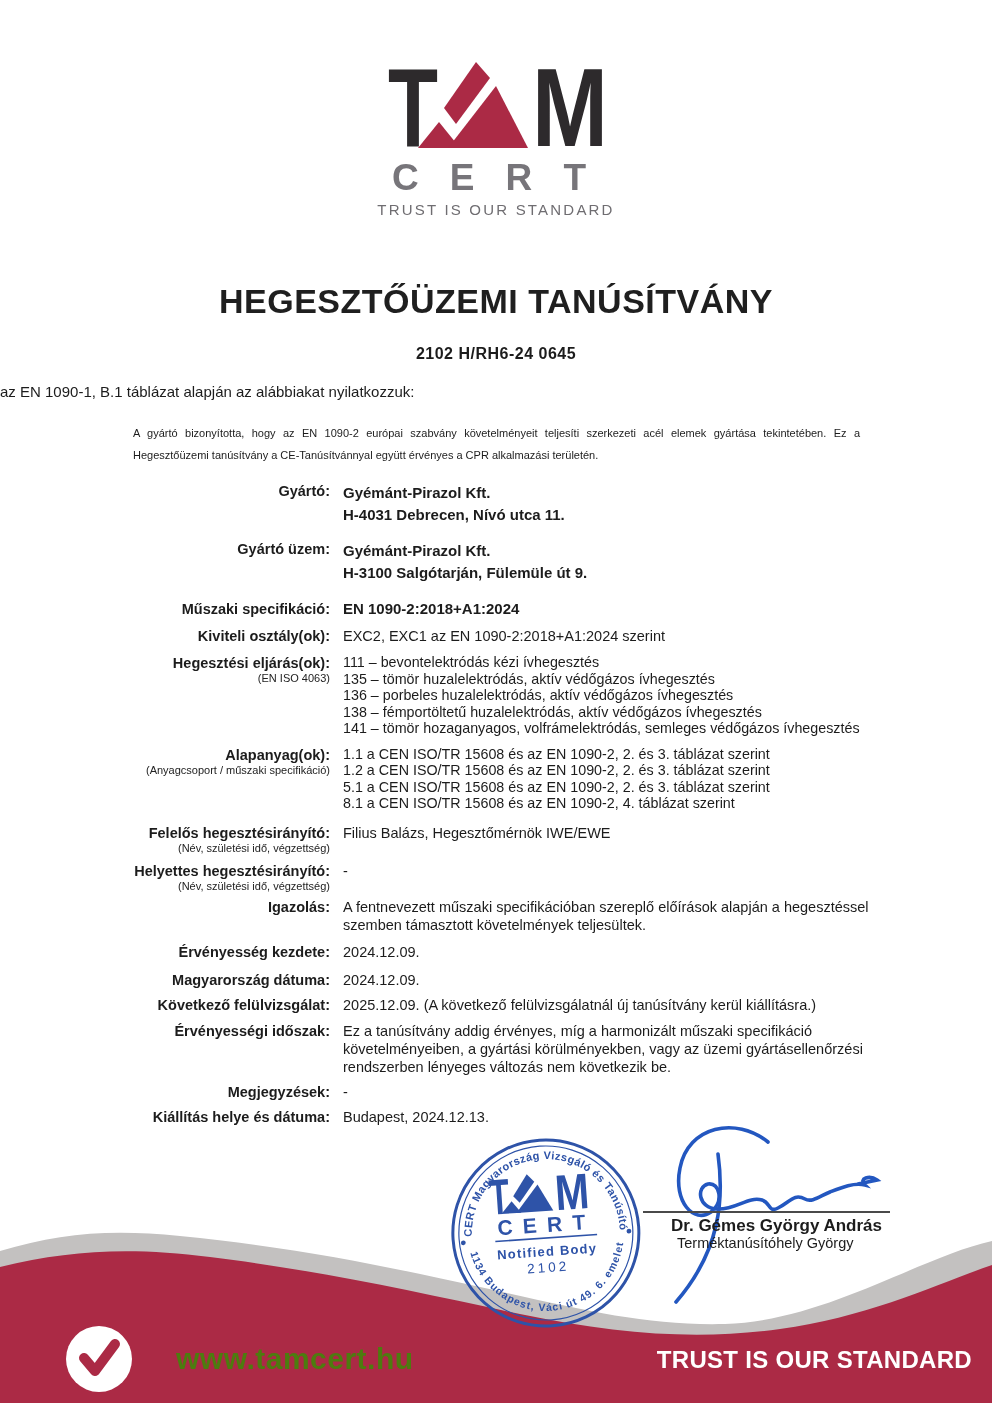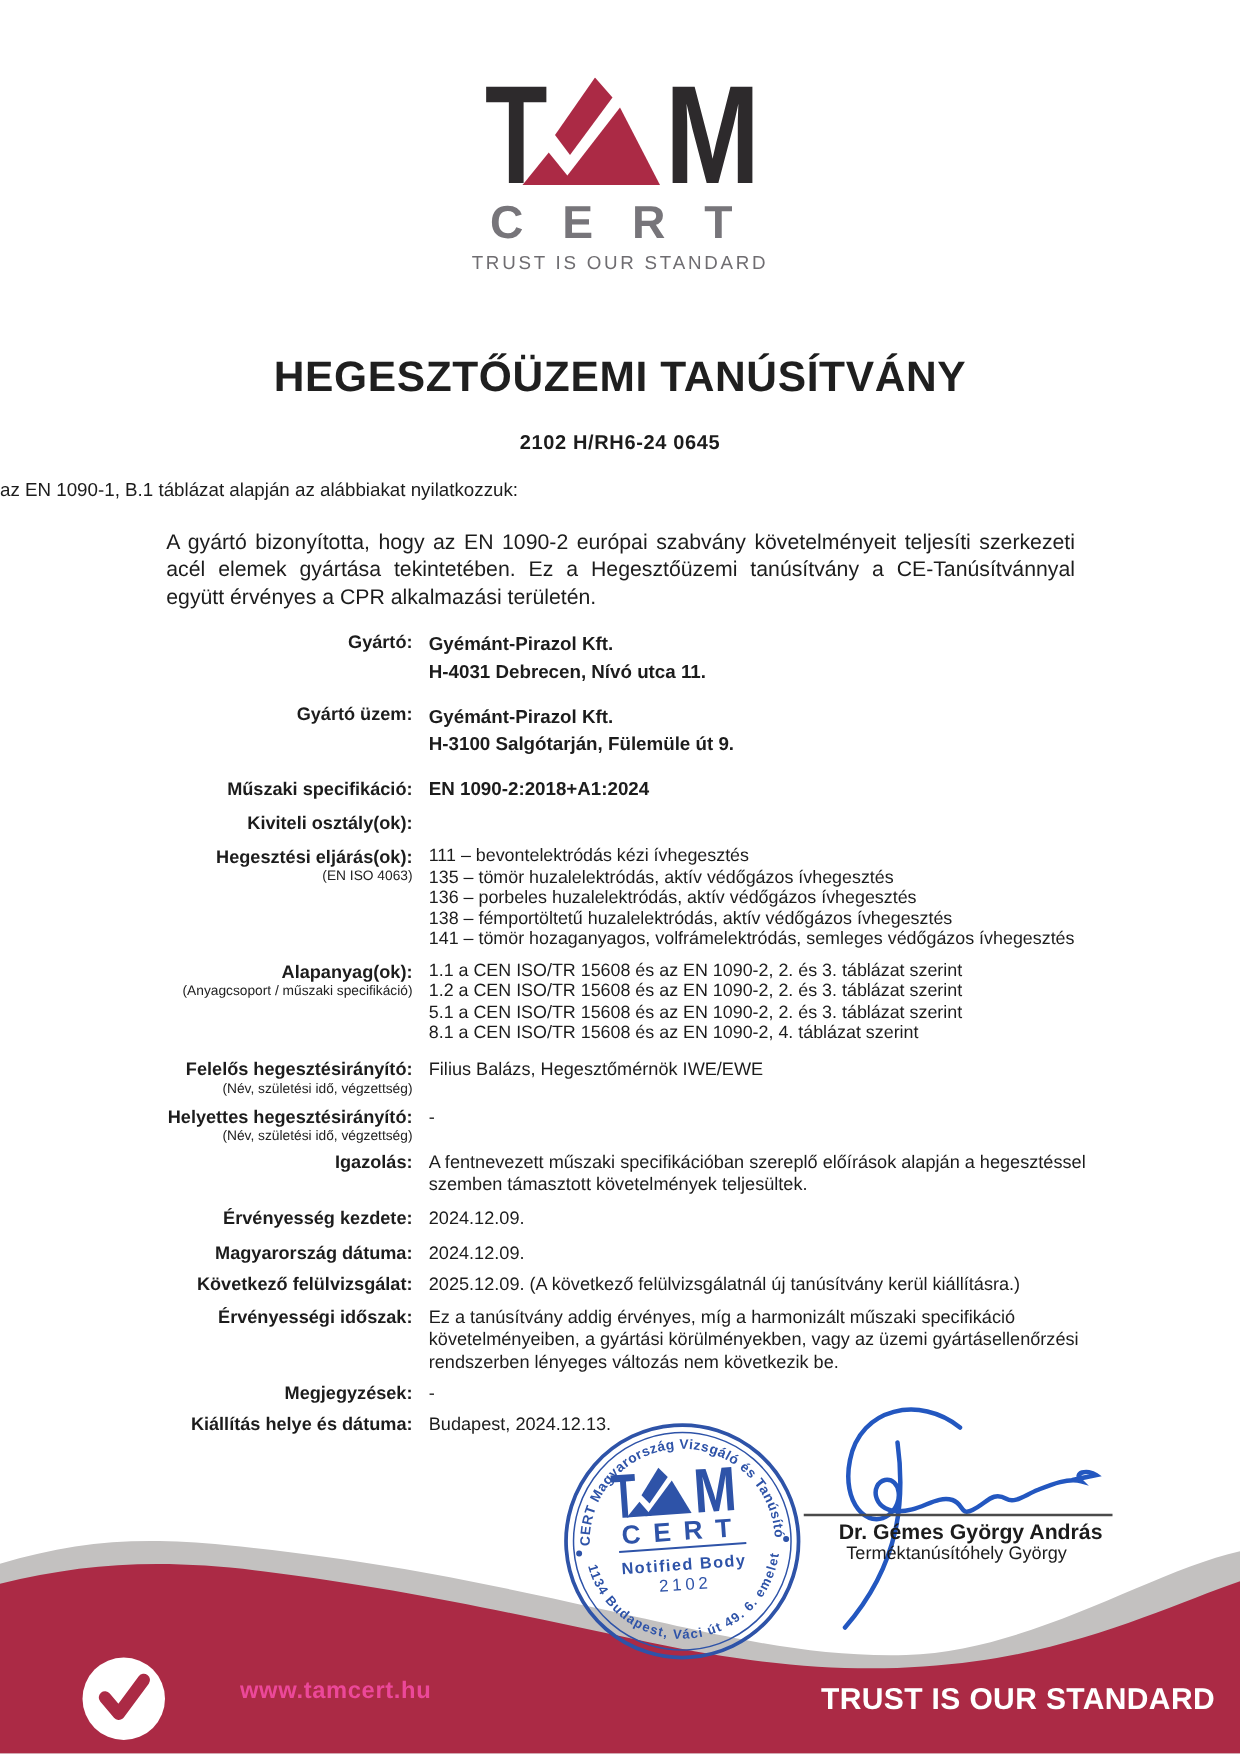--- a/index.html
+++ b/index.html
@@ -18,42 +18,42 @@
   }
   
   .logo-wrap{padding-top:62px;text-align:center;}
   
   .doc-title{margin-top:56px;text-align:center;font-size:34px;font-weight:bold;color:#1f1f1f;letter-spacing:0.5px;}
   .cert-number{margin-top:24px;text-align:center;font-size:16px;font-weight:bold;letter-spacing:0.5px;}
   .subtitle{margin-top:20px;text-align:left;font-size:15px;font-weight:normal;}
   
   .intro{
     margin:22px 0 0 133px;width:727px;
-    font-size:17px;line-height:22px;text-align:justify;
+    font-size:11px;line-height:22px;text-align:justify;
   }
   
   .fields{margin:16px 0 0 133px;}
   .row{display:flex;align-items:flex-start;}
   .lbl{width:197px;flex:none;text-align:right;}
   .lbl-main{font-size:14.5px;font-weight:bold;line-height:18px;}
   .lbl-sub{font-size:11px;line-height:13px;color:#222;}
   .val{margin-left:13px;width:542px;}
   .val > div{font-size:14.5px;line-height:18px;}
   .val-bold > div{font-weight:bold;font-size:15px;line-height:22px;}
   .val-list > div{font-size:14.3px;line-height:16.5px;}
   
   .stamp{position:absolute;left:450px;top:1137px;z-index:3;transform:rotate(-4deg);}
   
   .sig-svg{position:absolute;left:618px;top:1120px;z-index:4;}
   .sig-line{position:absolute;left:643px;top:1211px;width:247px;height:2px;background:#4a4a4a;z-index:4;}
   .sig-name{position:absolute;left:671px;top:1216px;font-size:17px;font-weight:bold;z-index:5;}
   .sig-role{position:absolute;left:677px;top:1235px;font-size:14.5px;z-index:5;}
   
   .footer-svg{position:absolute;left:0;top:1225px;z-index:1;}
-  .footer-url{position:absolute;left:192px;top:1342px;font-size:19px;font-weight:bold;color:#ec4899;z-index:6;letter-spacing:0.5px;}
+  .footer-url{position:absolute;left:176px;top:1342px;font-size:30px;font-weight:bold;color:#4d7c0f;z-index:6;letter-spacing:0.5px;}
   .footer-slogan{position:absolute;right:20px;top:1346px;font-size:24px;font-weight:bold;color:#ffffff;z-index:6;letter-spacing:0.3px;}
   .footer-check{position:absolute;left:64px;top:1324px;z-index:6;}
 </style>
 </head>
 <body>
 
 <div class="page">
 
   <div class="logo-wrap">
     <svg width="240" height="160" viewBox="0 0 240 160">
@@ -102,20 +102,23 @@
           <div class="lbl-main">Műszaki specifikáció:</div>
         </div>
       <div class="val val-bold" style="line-height:18px">
         <div style="line-height:18px">EN 1090-2:2018+A1:2024</div>
       </div>
     </div>
 
     <div class="row" style="margin-bottom:9px">
       <div class="lbl">
           <div class="lbl-main">Kiviteli osztály(ok):</div>
+        </div>
+      <div class="val">
+          <div>EXC2, EXC1 az EN 1090-2:2018+A1:2024 szerint</div>
         </div>
     </div>
 
     <div class="row" style="margin-bottom:9px">
       <div class="lbl">
         <div class="lbl-main">Hegesztési eljárás(ok):</div>
         <div class="lbl-sub">(EN ISO 4063)</div>
       </div>
       <div class="val val-list">
         <div>111 – bevontelektródás kézi ívhegesztés</div>

